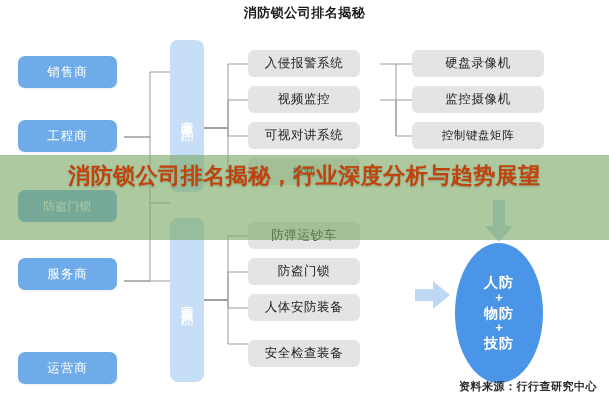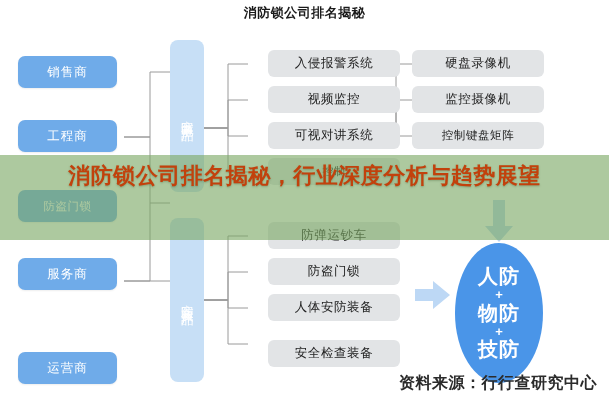--- a/index.html
+++ b/index.html
@@ -42,40 +42,40 @@
     line-height:1;
   }
 
   
   .chip{
     position:absolute;height:27px;
     background:#e2e4e6;border-radius:6px;
     display:flex;align-items:center;justify-content:center;
     color:#222;font-size:12.5px;letter-spacing:.6px;
   }
-  .chip.c3{left:248px;width:132px;margin-left:20px;}
+  .chip.c3{left:248px;width:112px;}
   .chip.c4{left:412px;width:132px;}
 
   
   #wires{position:absolute;left:0;top:0;width:609px;height:400px;}
 
   
   .ellipse{
     position:absolute;left:455px;top:243px;width:88px;height:140px;
     background:#4a95e8;border-radius:50%;
     display:flex;flex-direction:column;align-items:center;justify-content:center;
     color:#fff;font-weight:bold;line-height:1.05;
   }
-  .ellipse .big{font-size:20px;letter-spacing:1px;}
+  .ellipse .big{font-size:14px;letter-spacing:1px;}
   .ellipse .plus{font-size:13px;margin:1px 0;}
 
   
   .source{
     position:absolute;right:12px;bottom:6px;
-    font-size:16px;font-weight:bold;color:#2b2b2b;letter-spacing:.5px;
+    font-size:11px;font-weight:bold;color:#2b2b2b;letter-spacing:.5px;
   }
 
   
   .overlay-band{
     position:absolute;left:0;top:155px;width:609px;height:85px;
     background:rgba(122,168,100,.62);
   }
   .overlay-text{
     position:absolute;left:0;top:160px;width:609px;
     text-align:center;

